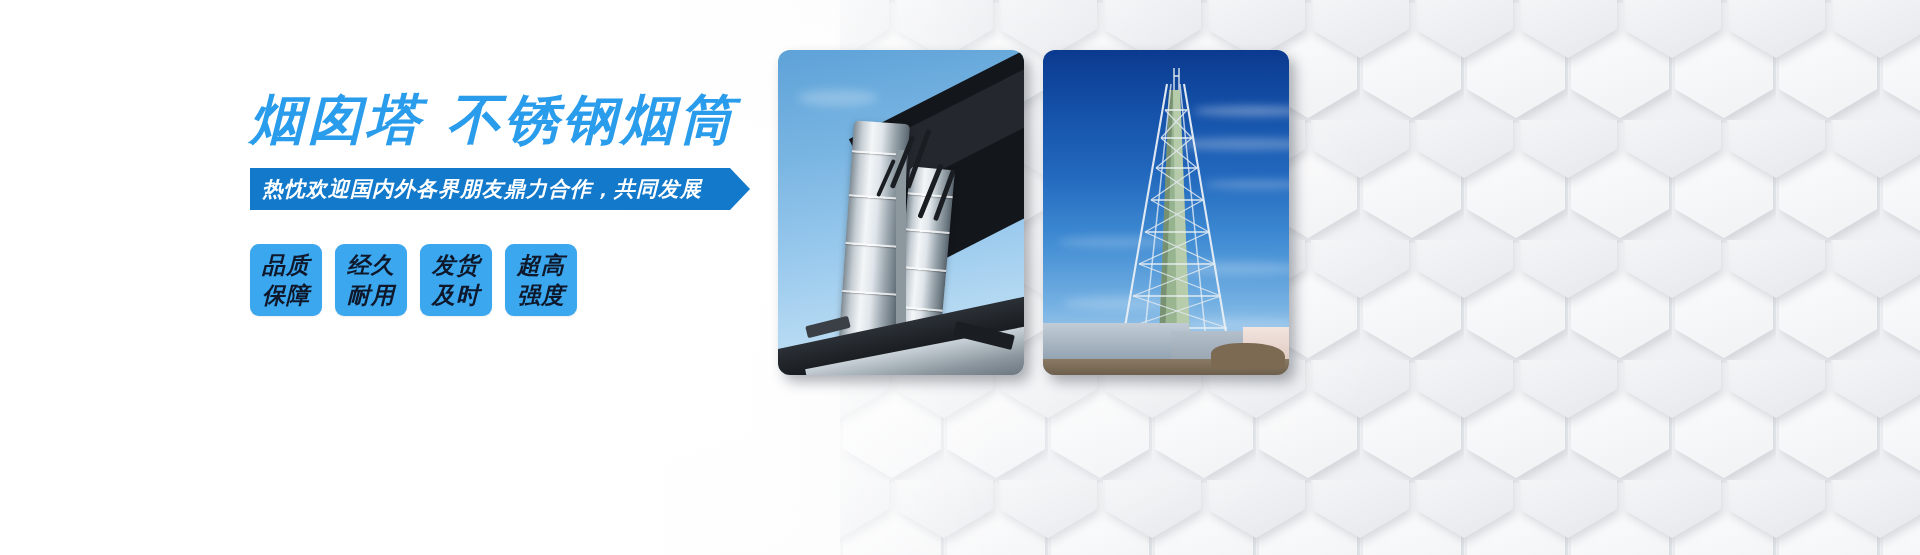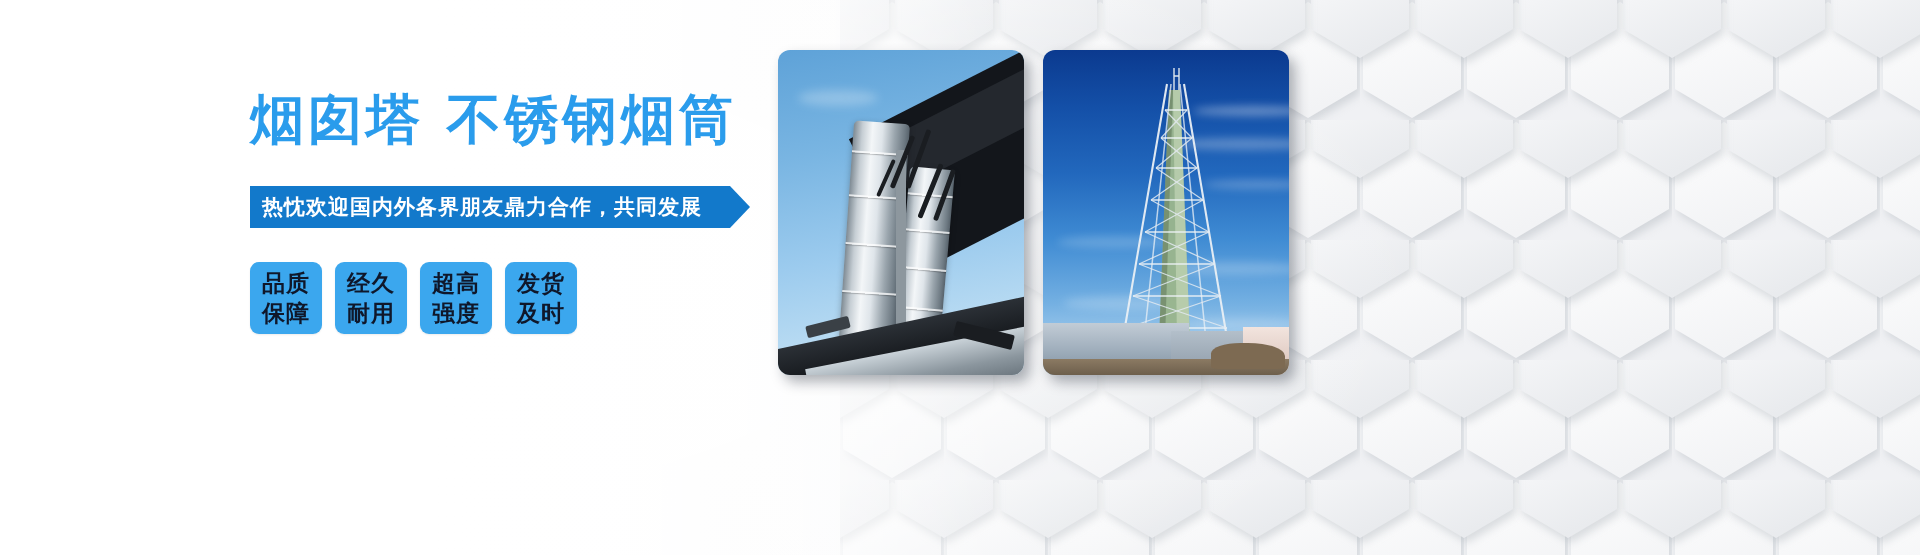--- a/index.html
+++ b/index.html
@@ -35,35 +35,36 @@
     position:absolute; inset:0;
     background:radial-gradient(ellipse 70% 100% at 18% 50%,rgba(255,255,255,0.95) 0%,rgba(255,255,255,0.35) 55%,rgba(255,255,255,0) 80%);
     pointer-events:none;
   }
 
   
   .copy{
     position:absolute;
     left:250px; top:88px;
     width:560px;
+    font-style:italic;
   }
   .headline{
     font-family:"DejaVu Sans","Liberation Sans",sans-serif;
     font-size:54px;
     font-weight:bold;
     color:#2a9cec;
     letter-spacing:4px;
     line-height:64px;
     white-space:nowrap;
     text-shadow:0 1px 0 rgba(255,255,255,0.6);
   }
 
   
   .ribbon-wrap{
-    margin-top:34px;
+    margin-top:16px;
     position:relative;
     height:44px;
     width:500px;
   }
   .ribbon{
     position:absolute; left:0; top:0;
     height:42px;
     width:500px;
     background:#1279cb;
     clip-path:polygon(0 0, 480px 0, 500px 21px, 480px 42px, 0 42px);
@@ -278,26 +279,26 @@
     <div class="chips">
       <div class="chip">
         <span>品质</span>
         <span>保障</span>
       </div>
       <div class="chip">
         <span>经久</span>
         <span>耐用</span>
       </div>
       <div class="chip">
+        <span>发货</span>
+        <span>及时</span>
+      </div>
+      <div class="chip">
         <span>超高</span>
         <span>强度</span>
-      </div>
-      <div class="chip">
-        <span>发货</span>
-        <span>及时</span>
       </div>
     </div>
   </div>
 
   <div class="photo photo-1">
     <div class="photo-art">
       <div class="p1-sky"></div>
       <div class="p1-cloud" style="left:140px;top:128px;width:92px;height:26px;"></div>
       <div class="p1-cloud" style="left:156px;top:150px;width:70px;height:18px;opacity:.7;"></div>
       <div class="p1-cloud" style="left:20px;top:40px;width:80px;height:16px;opacity:.45;"></div>

